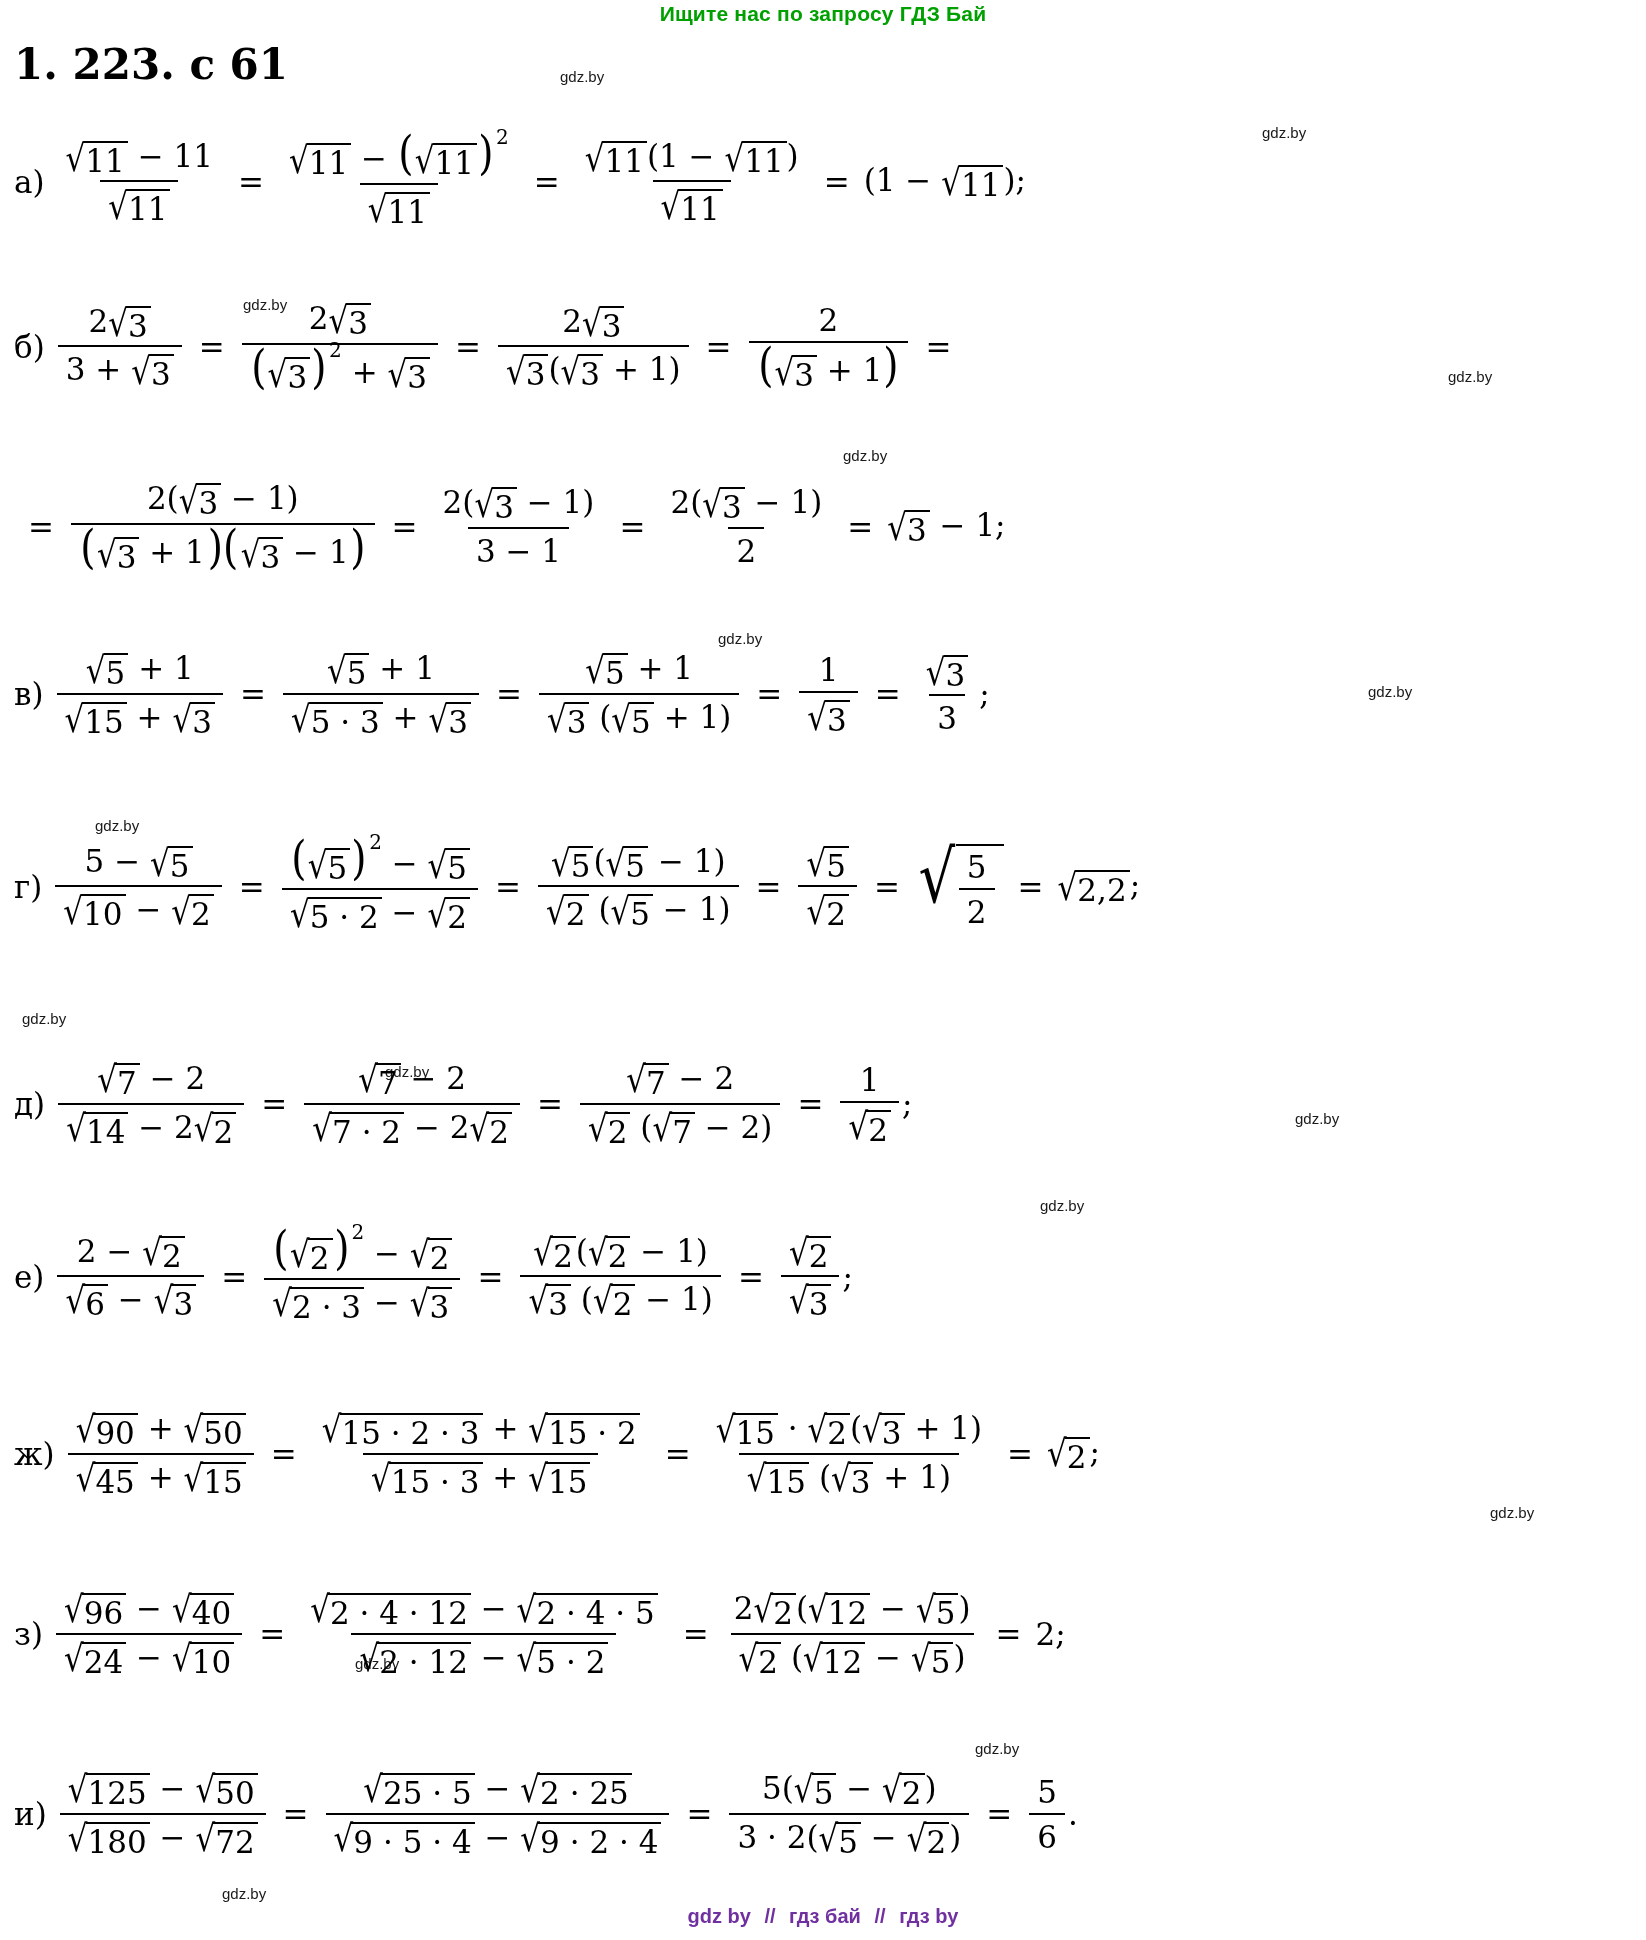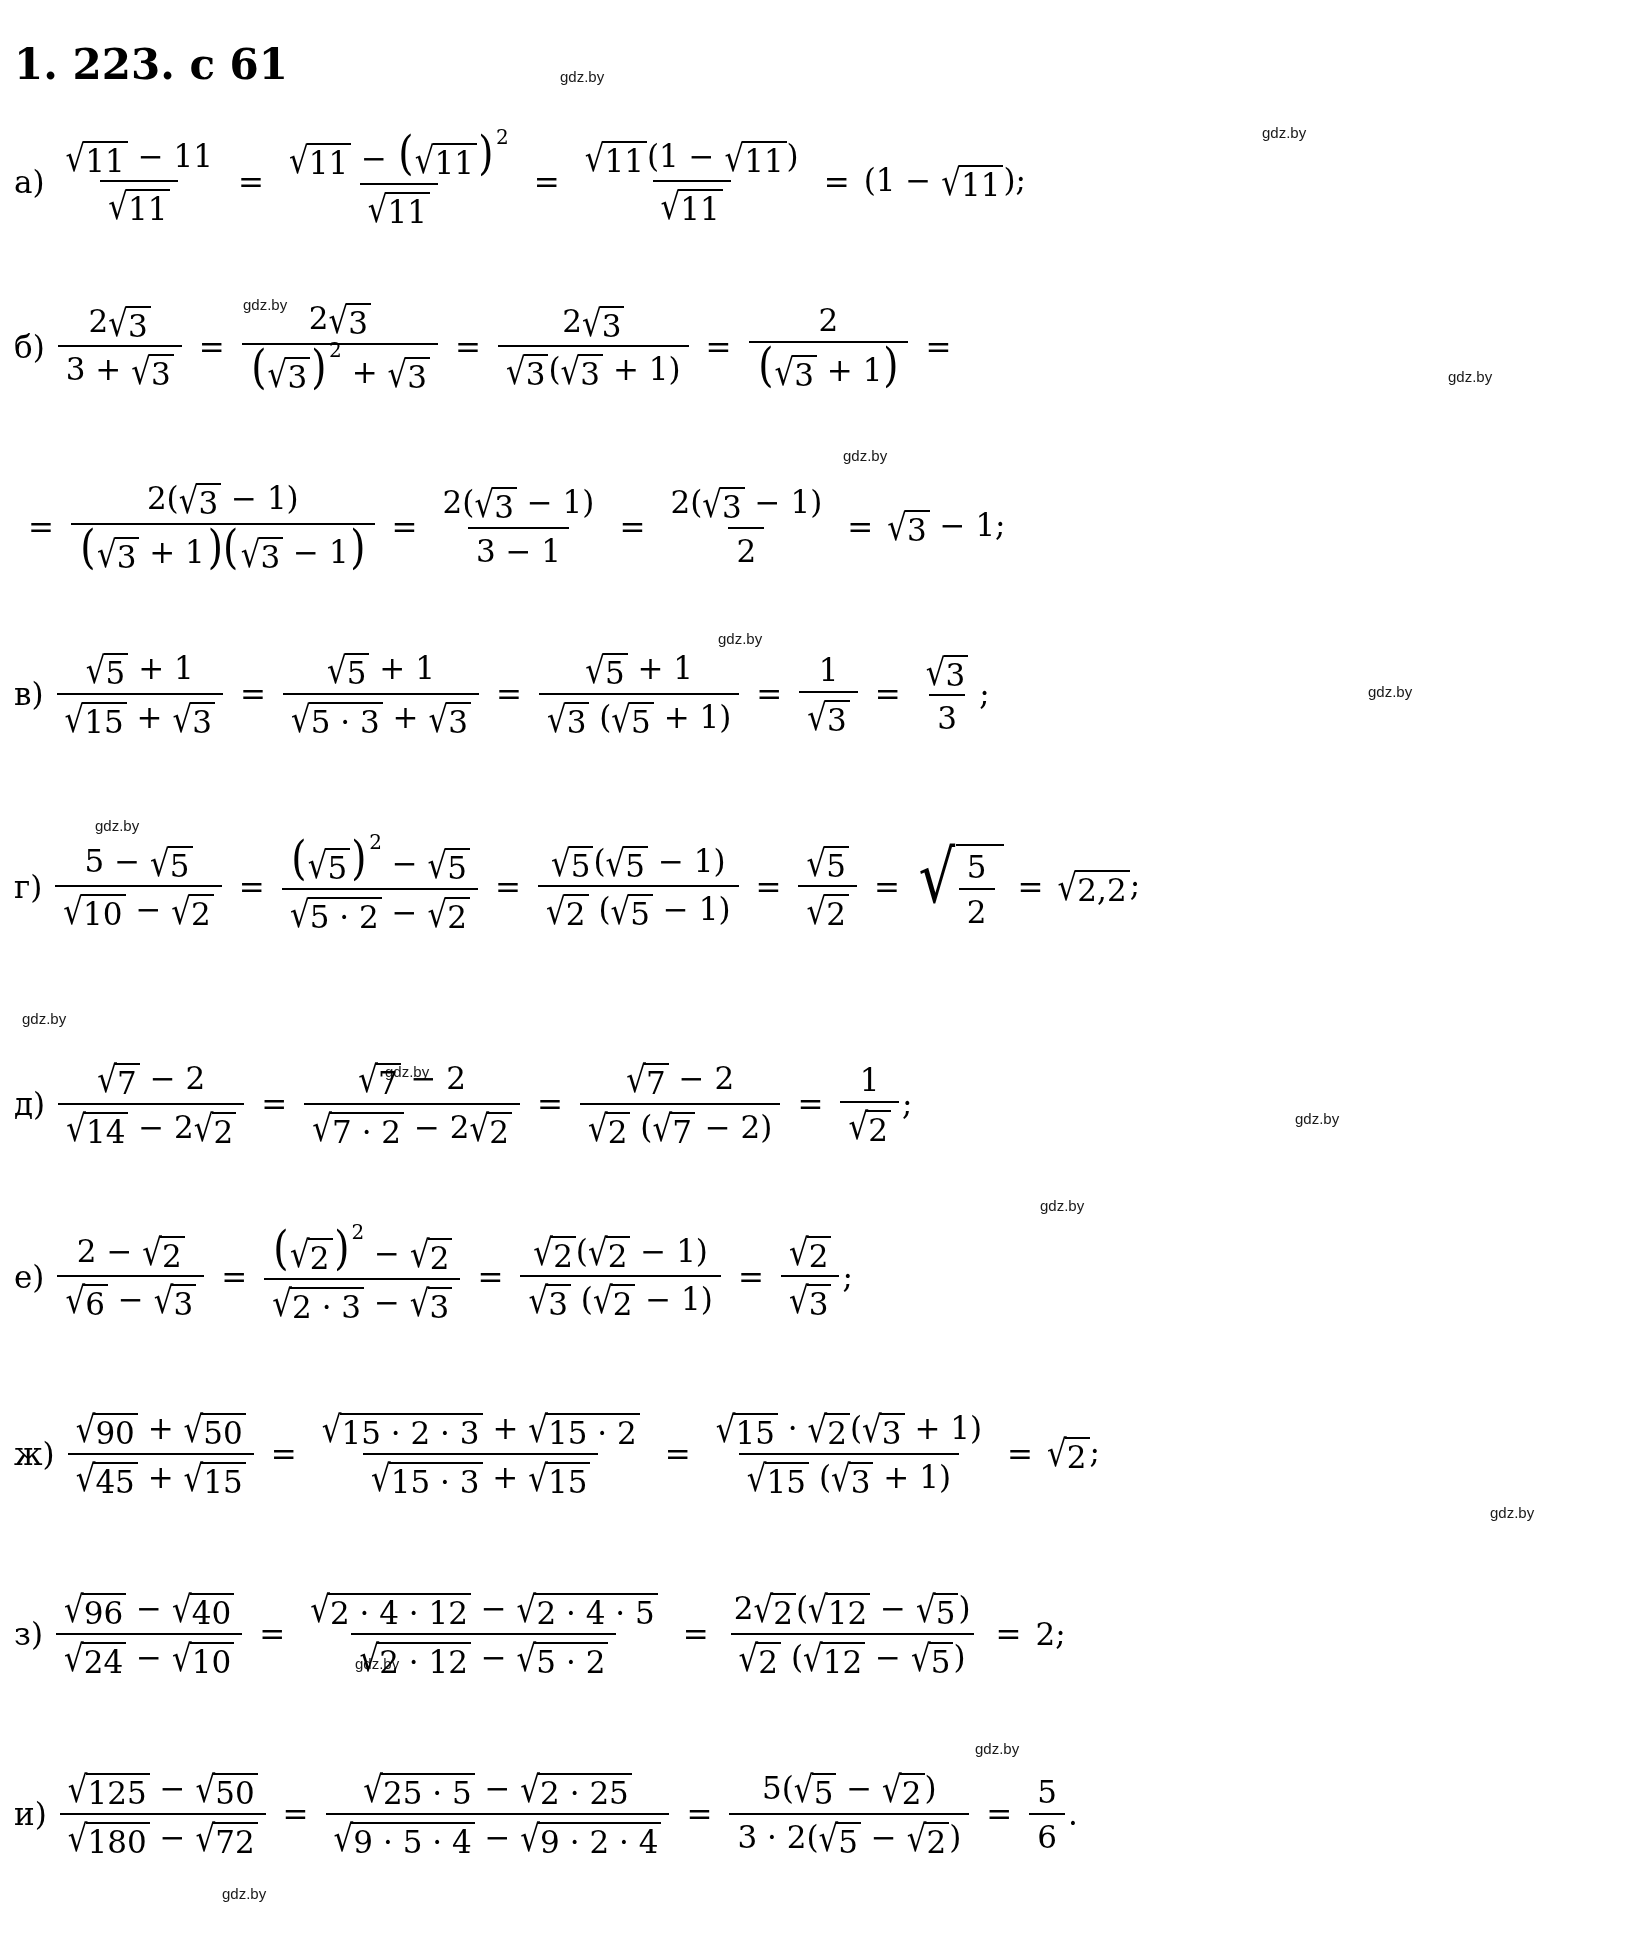--- a/index.html
+++ b/index.html
@@ -146,20 +146,21 @@
     position: relative;
     top: -14px;
     margin-left: 1px;
   }
 </style>
 </head>
 <body>
 
 <div class="page">
 
+  <div class="top-banner">Ищите нас по запросу ГДЗ Бай</div>
 
   <div class="task-title">1. 223. с 61</div>
 
   <div class="wm" style="left:560px; top:68px;">gdz.by</div>
   <div class="wm" style="left:1262px; top:124px;">gdz.by</div>
   <div class="wm" style="left:243px; top:296px;">gdz.by</div>
   <div class="wm" style="left:1448px; top:368px;">gdz.by</div>
   <div class="wm" style="left:843px; top:447px;">gdz.by</div>
   <div class="wm" style="left:718px; top:630px;">gdz.by</div>
   <div class="wm" style="left:1368px; top:683px;">gdz.by</div>
@@ -835,14 +836,21 @@
 
     <span class="op">=</span>
 
     <span class="frac">
       <span class="num">5</span>
       <span class="den">6</span>
     </span>
     <span class="plain">.</span>
   </div>
 
+  <div class="footer">
+    <span>gdz by</span>
+    <span>//</span>
+    <span>гдз бай</span>
+    <span>//</span>
+    <span>гдз by</span>
+  </div>
 
 </div>
 
 </body></html>

